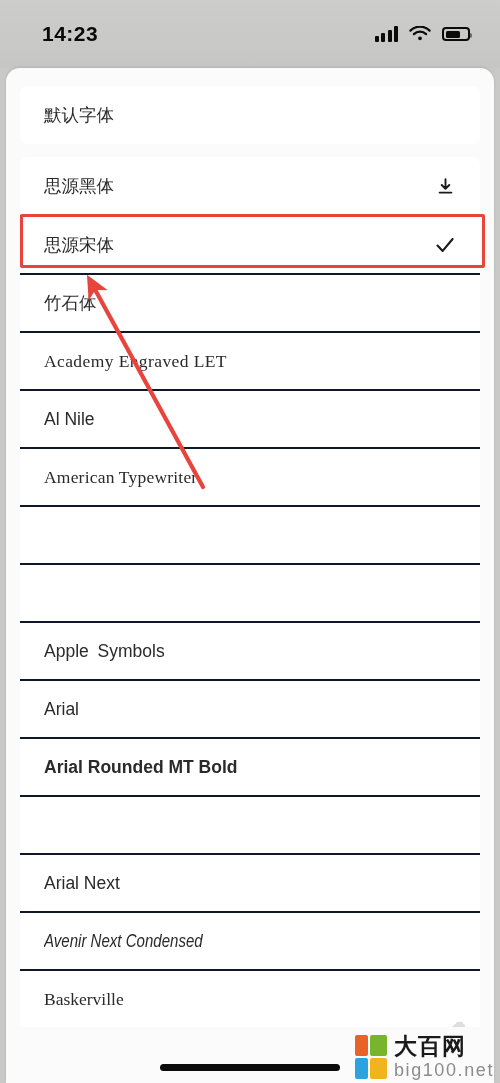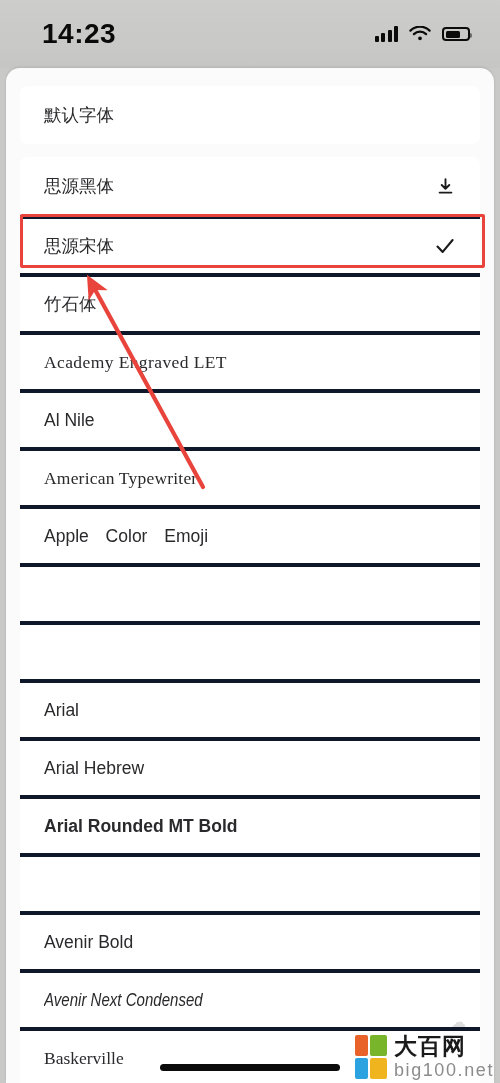--- a/index.html
+++ b/index.html
@@ -23,21 +23,21 @@
     width: 500px;
     height: 68px;
     background: linear-gradient(180deg, #cdcdcb 0%, #c6c6c4 100%);
     display: flex;
     align-items: center;
     justify-content: space-between;
     padding: 0 30px 0 42px;
     box-sizing: border-box;
   }
   .clock {
-    font-size: 28px;
+    font-size: 21px;
     font-weight: 700;
     color: #0a0a0a;
     letter-spacing: 0.5px;
     font-family: "Liberation Sans", sans-serif;
   }
   .status-icons {
     display: flex;
     align-items: center;
     gap: 11px;
   }
@@ -106,21 +106,21 @@
 
   .row {
     position: relative;
     height: 58px;
     display: flex;
     align-items: center;
     padding: 0 22px 0 24px;
     background: #ffffff;
     box-sizing: border-box;
   }
-  .row + .row { border-top: 4px solid #0f172a; }
+  .row + .row { border-top: 2px solid #0f172a; }
   .row .label {
     flex: 1 1 auto;
     font-size: 17.5px;
     color: #2a2a2d;
     white-space: nowrap;
     overflow: hidden;
   }
   .row .trailing {
     flex: 0 0 auto;
     width: 26px;
@@ -286,53 +286,49 @@
       <span class="label f-sans">Al Nile</span>
       <span class="trailing"></span>
     </div>
 
     <div class="row">
       <span class="label f-slab">American Typewriter</span>
       <span class="trailing"></span>
     </div>
 
     <div class="row">
-      <span class="label f-emoji">Apple Color Emoji</span>
-      <span class="trailing"></span>
-    </div>
-
-    <div class="row">
-      <span class="trailing"></span>
-    </div>
-
-    <div class="row">
+      <span class="trailing"></span>
+    </div>
+
+    <div class="row">
+      <span class="trailing"></span>
+    </div>
+
+    <div class="row">
+      <span class="label f-small">Apple Symbols</span>
       <span class="trailing"></span>
     </div>
 
     <div class="row">
       <span class="label f-sans">Arial</span>
       <span class="trailing"></span>
     </div>
 
-    <div class="row">
-      <span class="label f-sans">Arial Hebrew</span>
-      <span class="trailing"></span>
-    </div>
 
     <div class="row">
       <span class="label f-bold">Arial Rounded MT Bold</span>
       <span class="trailing"></span>
     </div>
 
     <div class="row">
       <span class="trailing"></span>
     </div>
 
     <div class="row">
-      <span class="label f-sans">Avenir Bold</span>
+      <span class="label f-sans">Arial Next</span>
       <span class="trailing"></span>
     </div>
 
     <div class="row">
       <span class="label f-cond">Avenir Next Condensed</span>
       <span class="trailing"></span>
     </div>
 
     <div class="row">
       <span class="label f-bask">Baskerville</span>

